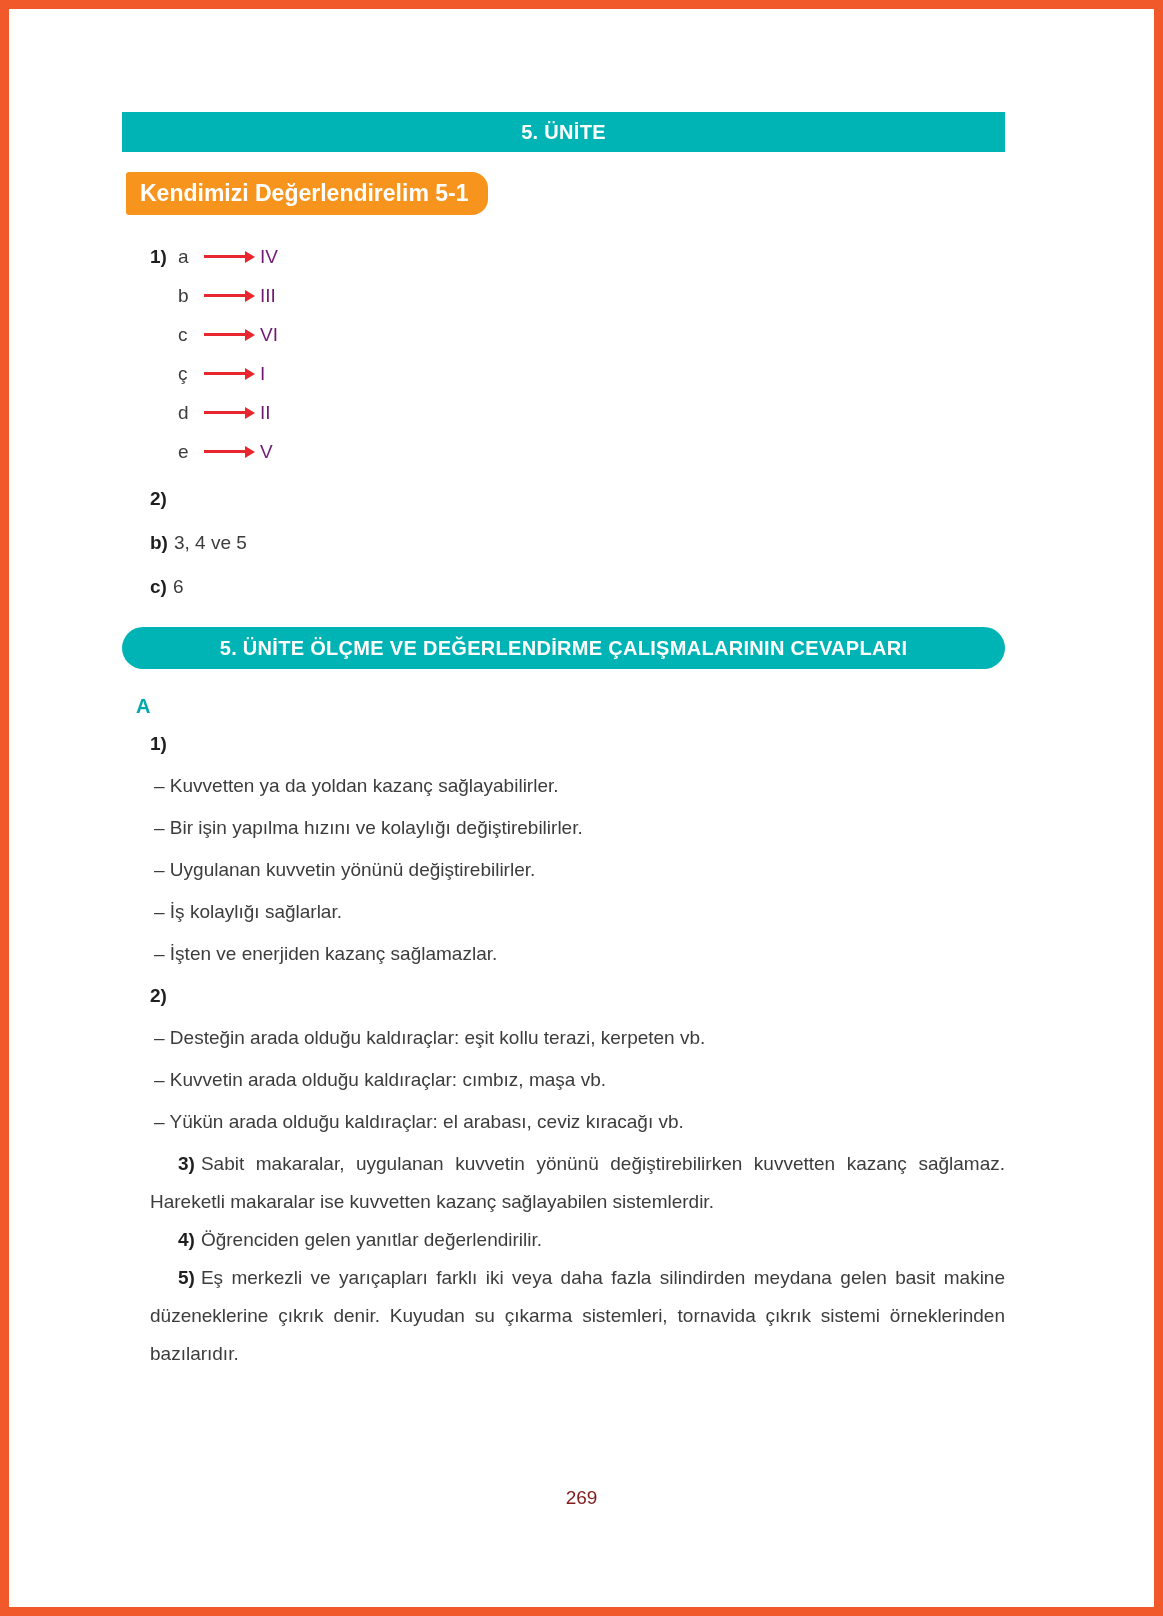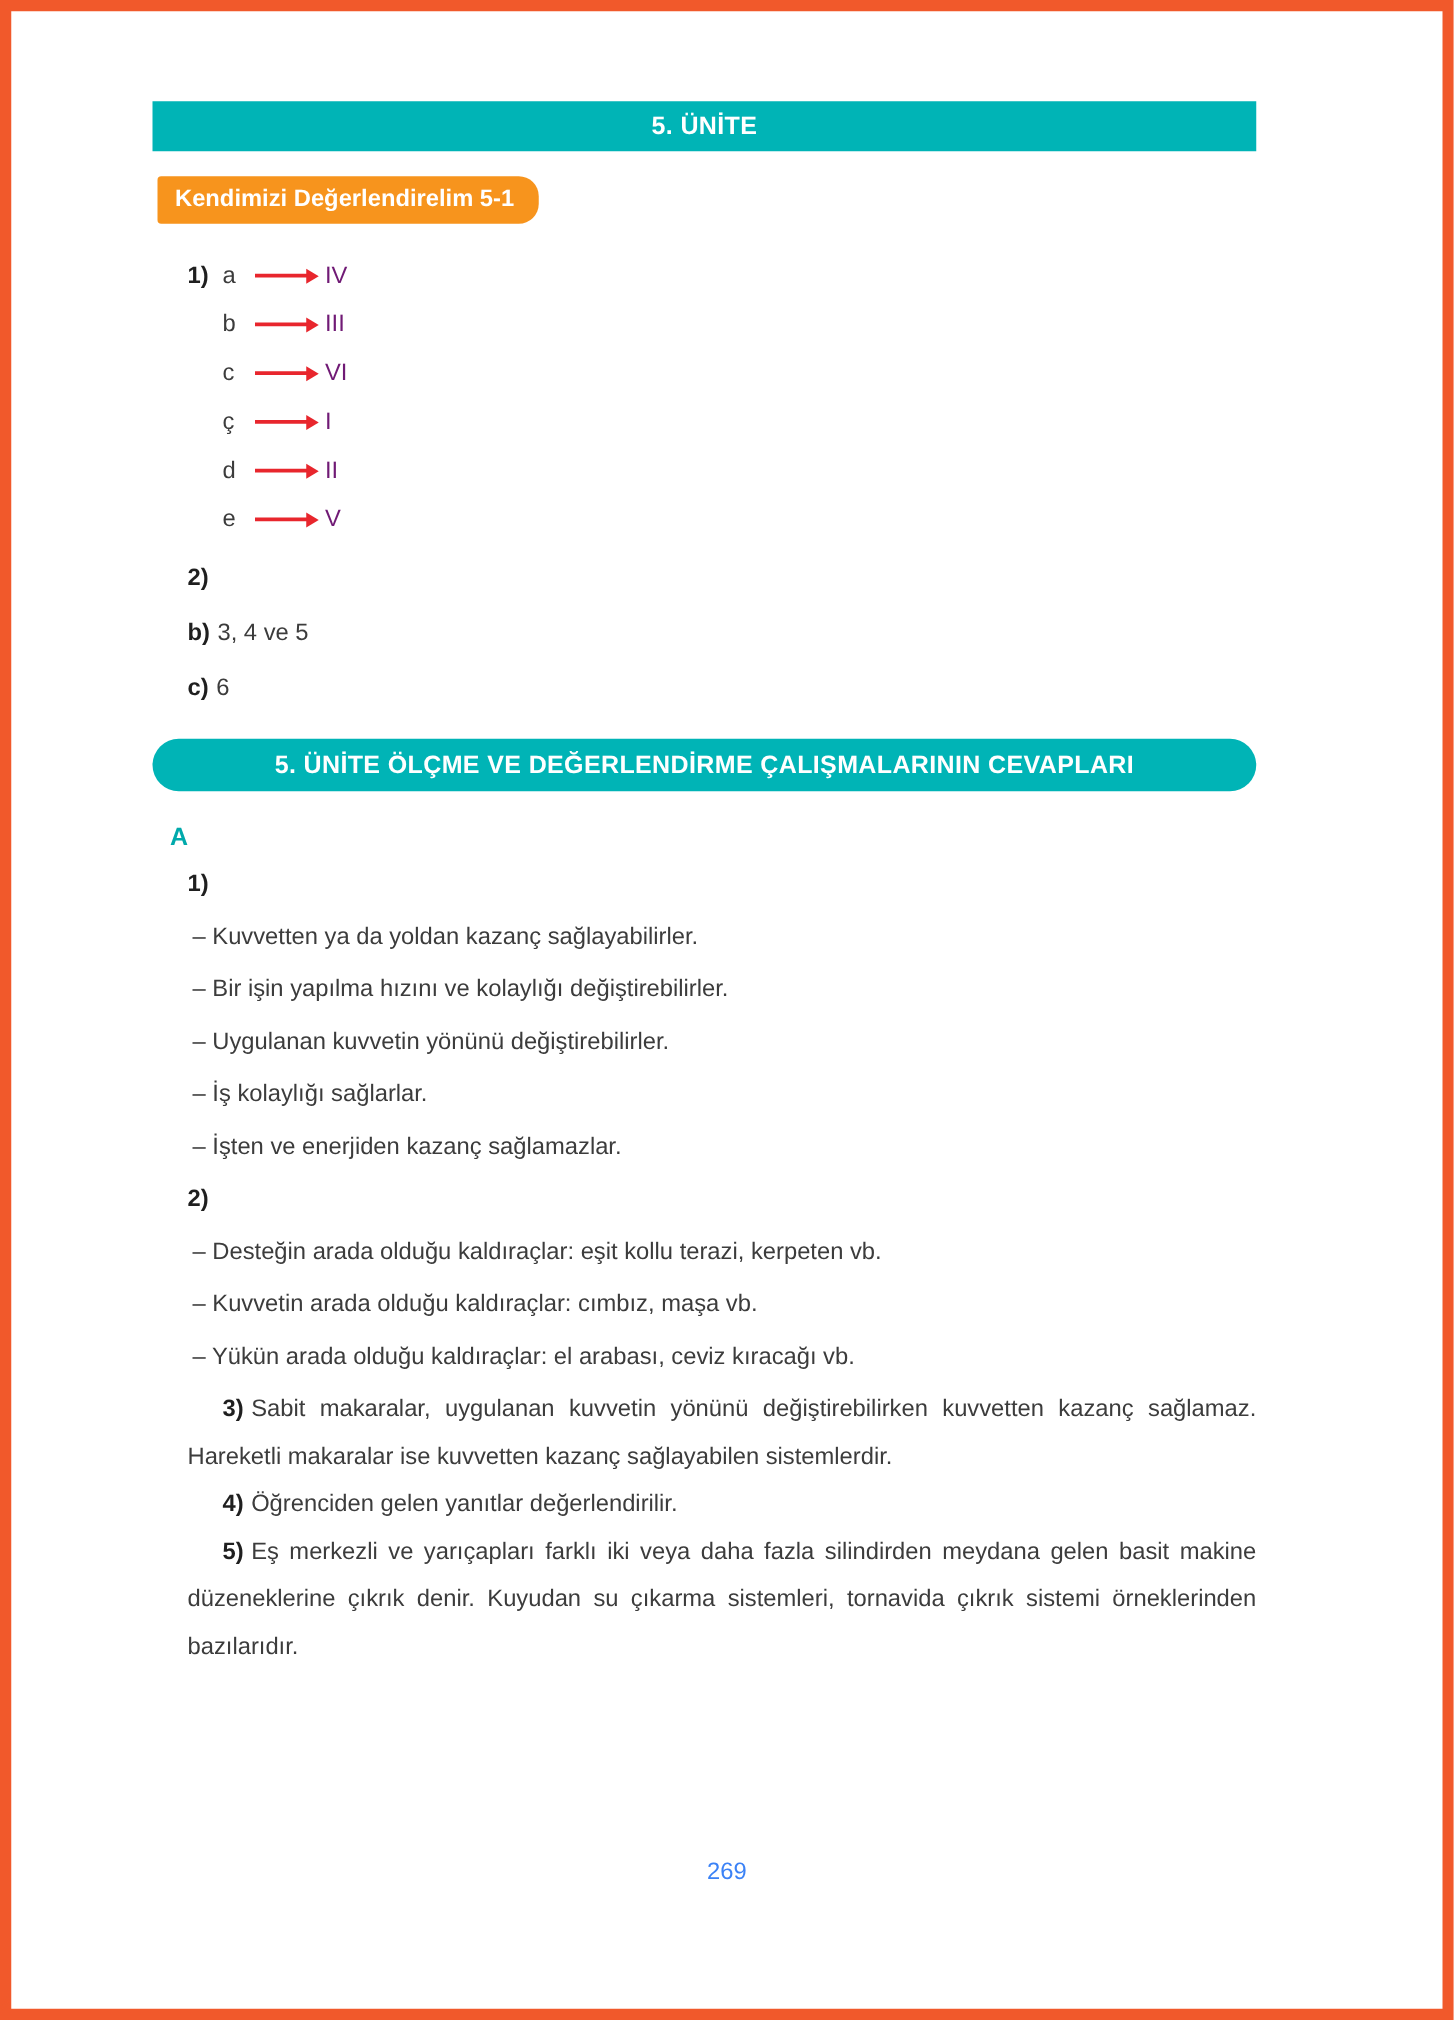--- a/index.html
+++ b/index.html
@@ -10,41 +10,41 @@
     box-sizing: border-box;
     border: 9px solid #f1592b;
     background: #ffffff;
     font-family: "Liberation Sans", sans-serif;
     color: #3c3c3c;
     overflow: hidden;
   }
   .content {
     margin-left: 113px;
     width: 883px;
-    padding-top: 72px;
+    padding-top: 103px;
   }
   .banner {
     height: 40px;
     background: #00b4b6;
     color: #ffffff;
     font-weight: bold;
     font-size: 20px;
     display: flex;
     align-items: center;
     justify-content: center;
     letter-spacing: 0.3px;
   }
   .badge {
     display: inline-block;
     margin-top: 20px;
     margin-left: 4px;
     background: #f7941d;
     color: #ffffff;
     font-weight: bold;
-    font-size: 19px;
+    font-size: 23px;
     padding: 8px 20px 8px 14px;
     border-radius: 3px 16px 16px 3px;
   }
   .match-list { margin-top: 22px; margin-left: 28px; font-size: 19px; }
   .match-row { display: flex; align-items: center; height: 39px; }
   .q-label-cell { width: 28px; font-weight: bold; color: #1f1f1f; }
   .letter-cell { width: 22px; color: #3c3c3c; }
   .arrow {
     display: inline-block;
     position: relative;
@@ -83,21 +83,21 @@
   .answers p.bullet { margin: 4px; }
   .answers p.para { margin: 0; text-indent: 28px; text-align: justify; }
   .answers p.para b { color: #1f1f1f; margin-right: 6px; }
   .page-number {
     position: absolute;
     bottom: 98px;
     left: 0;
     width: 100%;
     text-align: center;
     font-size: 19px;
-    color: #3b82f6;
+    color: #7f1d1d;
   }
 </style>
 </head>
 <body>
 
 <div class="page">
   <div class="content">
 
     <div class="banner">5. ÜNİTE</div>
 

